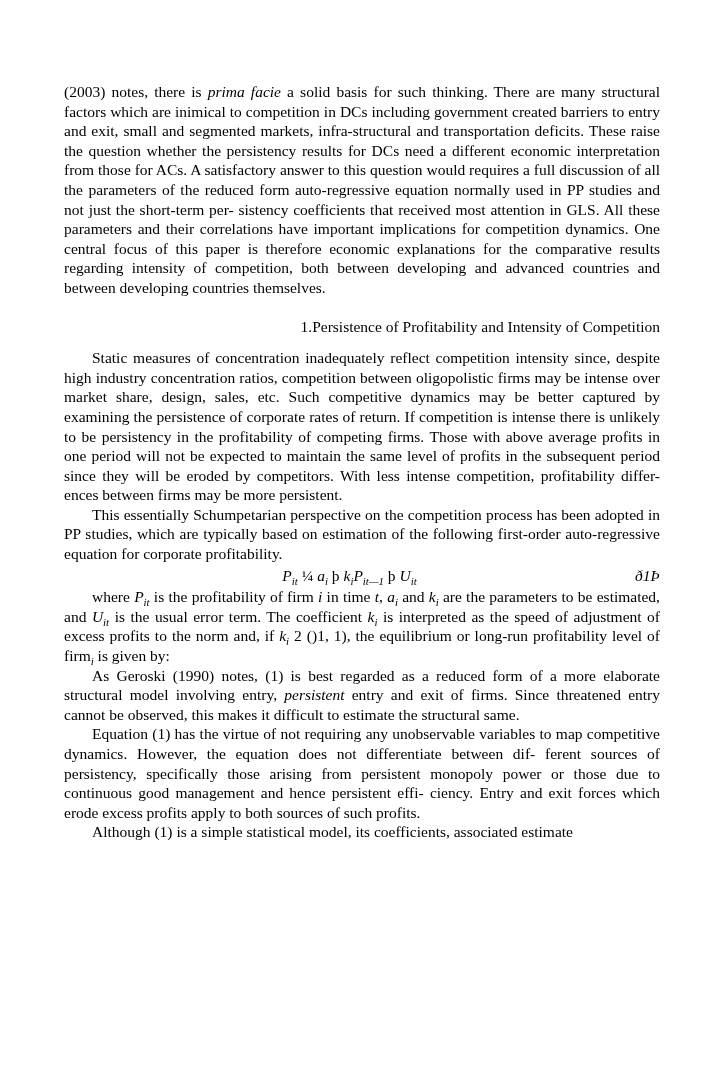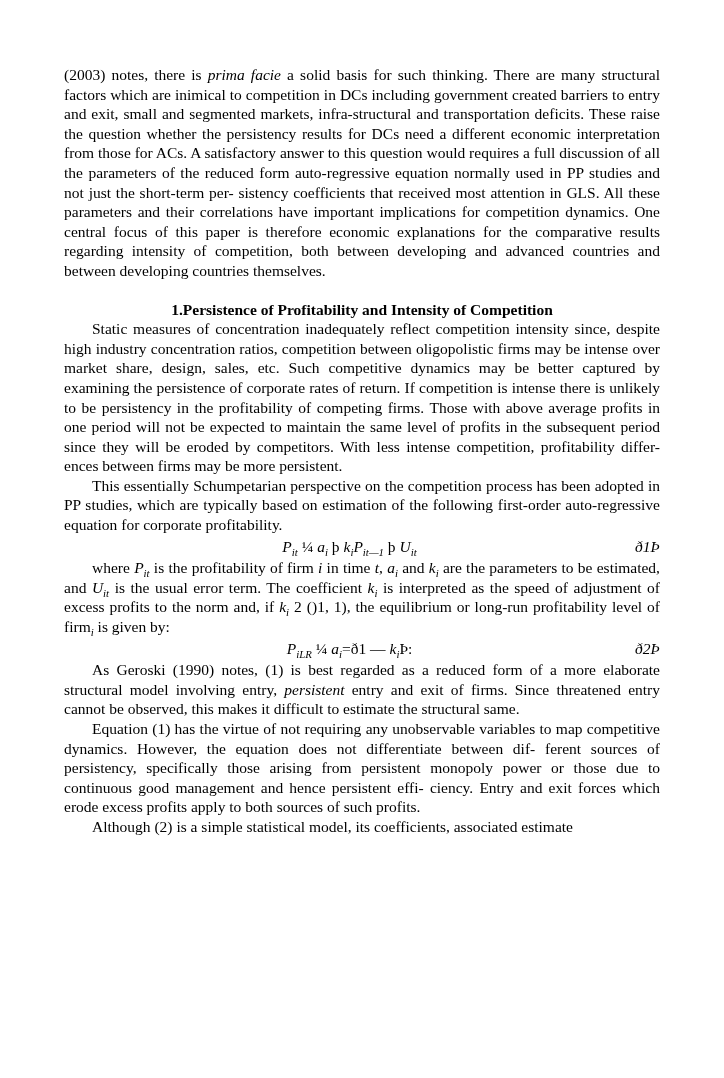--- a/index.html
+++ b/index.html
@@ -9,41 +9,41 @@
   }
   .page {
     position: relative;
     width: 724px;
     height: 1078px;
     background: #ffffff;
     overflow: hidden;
     font-family: "Liberation Serif", "DejaVu Serif", serif;
     color: #000000;
     box-sizing: border-box;
-    padding: 65px 64px 0 64px;
+    padding: 82px 64px 0 64px;
   }
   .content {
     width: 596px;
     font-size: 15.5px;
     line-height: 19.6px;
     text-align: justify;
   }
   p.para {
     margin: 0;
     text-indent: 28px;
   }
   p.para.noindent {
     text-indent: 0;
   }
   h2.heading {
     font-size: 15.5px;
     line-height: 19.6px;
-    font-weight: bold;
-    margin: 19px 0 0 0;
-    text-align: center;
+    font-weight: normal;
+    margin: 19px 0 12px 0;
+    text-align: right;
   }
   .equation {
     display: flex;
     align-items: baseline;
     margin: 2px 0;
   }
   .eq-body {
     flex: 1;
     text-align: center;
     text-indent: 0;
@@ -73,25 +73,21 @@
 
     <p class="para"><span>This essentially Schumpetarian perspective on the competition process has been adopted in PP studies, which are typically based on estimation of the following first-order auto-regressive equation for corporate profitability.</span></p>
 
     <div class="equation">
       <span class="eq-body"><span class="seg-i">P</span><sub class="seg-i">it</sub><span> ¼ </span><span class="seg-i">a</span><sub class="seg-i">i</sub><span> þ </span><span class="seg-i">k</span><sub class="seg-i">i</sub><span class="seg-i">P</span><sub class="seg-i">it—1</sub><span> þ </span><span class="seg-i">U</span><sub class="seg-i">it</sub></span>
       <span class="eq-num">ð1Þ</span>
     </div>
 
     <p class="para"><span>where </span><span class="seg-i">P</span><sub class="seg-i">it</sub><span> is the profitability of firm </span><span class="seg-i">i</span><span> in time </span><span class="seg-i">t</span><span>, </span><span class="seg-i">a</span><sub class="seg-i">i</sub><span> and </span><span class="seg-i">k</span><sub class="seg-i">i</sub><span> are the parameters to be estimated, and </span><span class="seg-i">U</span><sub class="seg-i">it</sub><span> is the usual error term. The coefficient </span><span class="seg-i">k</span><sub class="seg-i">i</sub><span> is interpreted as the speed of adjustment of excess profits to the norm and, if </span><span class="seg-i">k</span><sub class="seg-i">i</sub><span> 2 ()1, 1),   the equilibrium or long-run profitability level of firm</span><sub class="seg-i">i</sub><span> is given by:</span></p>
 
-    <div class="equation">
-      <span class="eq-body"><span class="seg-i">P</span><sub class="seg-i">iLR</sub><span> ¼ </span><span class="seg-i">a</span><sub class="seg-i">i</sub><span>=ð1 — </span><span class="seg-i">k</span><sub class="seg-i">i</sub><span>Þ:</span></span>
-      <span class="eq-num">ð2Þ</span>
-    </div>
 
     <p class="para"><span>As Geroski (1990) notes, (1) is best regarded as a reduced form of a more elaborate structural model involving entry, </span><span class="seg-i">persistent</span><span> entry and exit of firms. Since threatened entry cannot be observed, this makes it difficult to estimate the structural same.</span></p>
 
     <p class="para"><span>Equation (1) has the virtue of not requiring any unobservable variables to map competitive dynamics. However, the equation does not differentiate between dif- ferent sources of persistency, specifically those arising from persistent monopoly power or those due to continuous good management and hence persistent effi- ciency. Entry and exit forces which erode excess profits apply to both sources of such profits.</span></p>
 
-    <p class="para"><span>Although (2) is a simple statistical model, its coefficients, associated estimate</span></p>
+    <p class="para"><span>Although (1) is a simple statistical model, its coefficients, associated estimate</span></p>
 
   </div>
 </div>
 
 </body></html>

